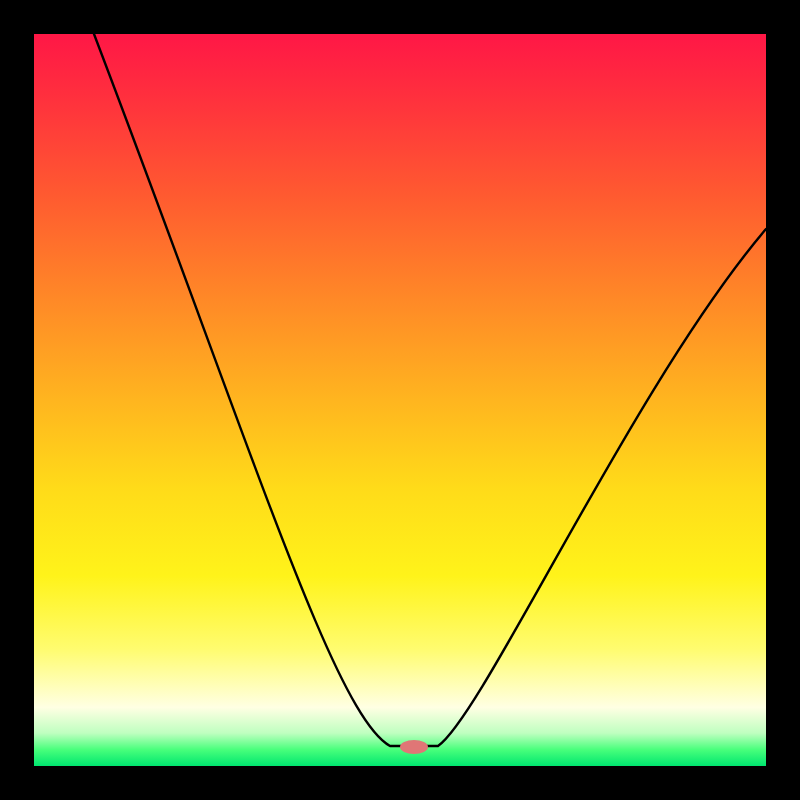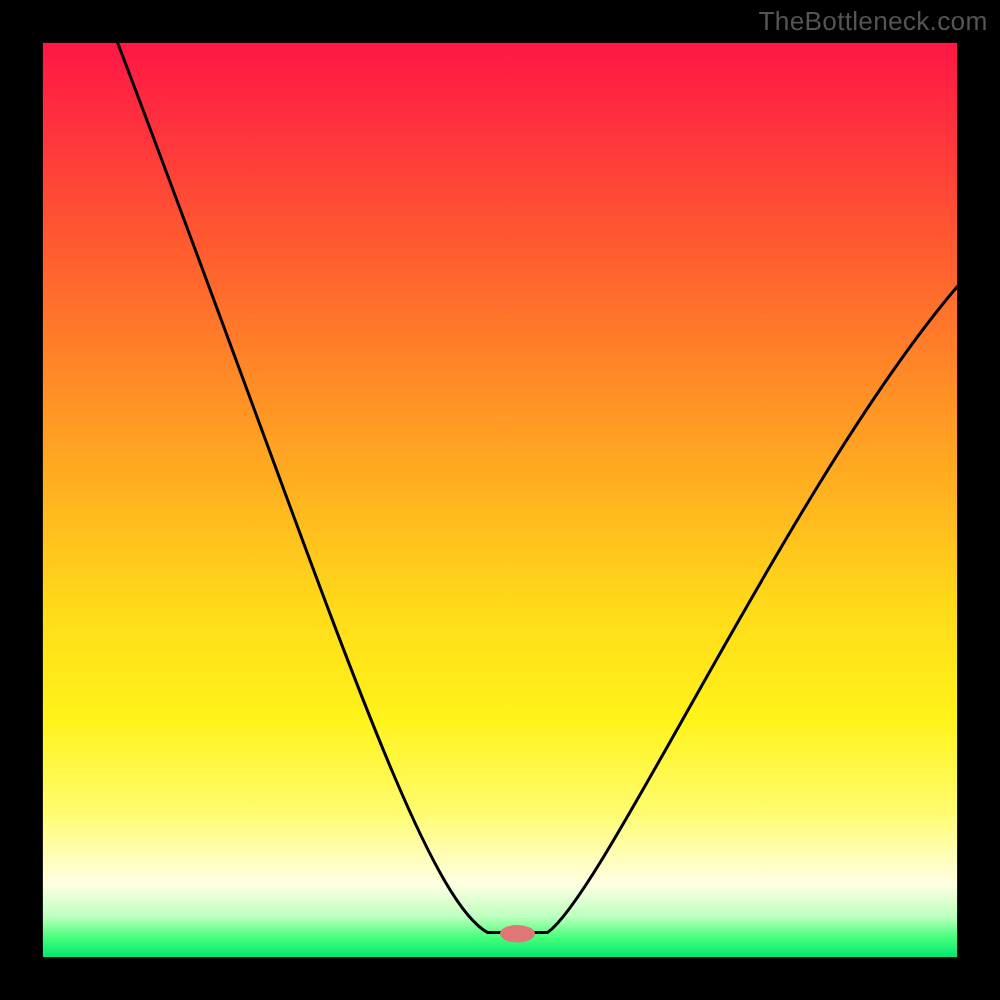--- a/index.html
+++ b/index.html
@@ -33,14 +33,13 @@
       </defs>
       <rect x="0" y="0" width="732" height="732" fill="url(#g)"></rect>
     </svg>
 
     <svg class="curve" viewBox="0 0 732 732" preserveAspectRatio="none">
       <path id="vpath" fill="none" stroke-width="2.4" stroke-linejoin="round" stroke-linecap="round" stroke="#000000" d="M 60 0 C 220 420 300 680 356 712 L 404 712 C 450 680 600 350 732 195"></path>
       <ellipse id="vdot" fill="#e07676" cx="380" cy="713" rx="14" ry="7"></ellipse>
     </svg>
   </div>
 
-  <div class="watermark">TheBottleneck.com</div>
 </div>
 
 </body></html>

